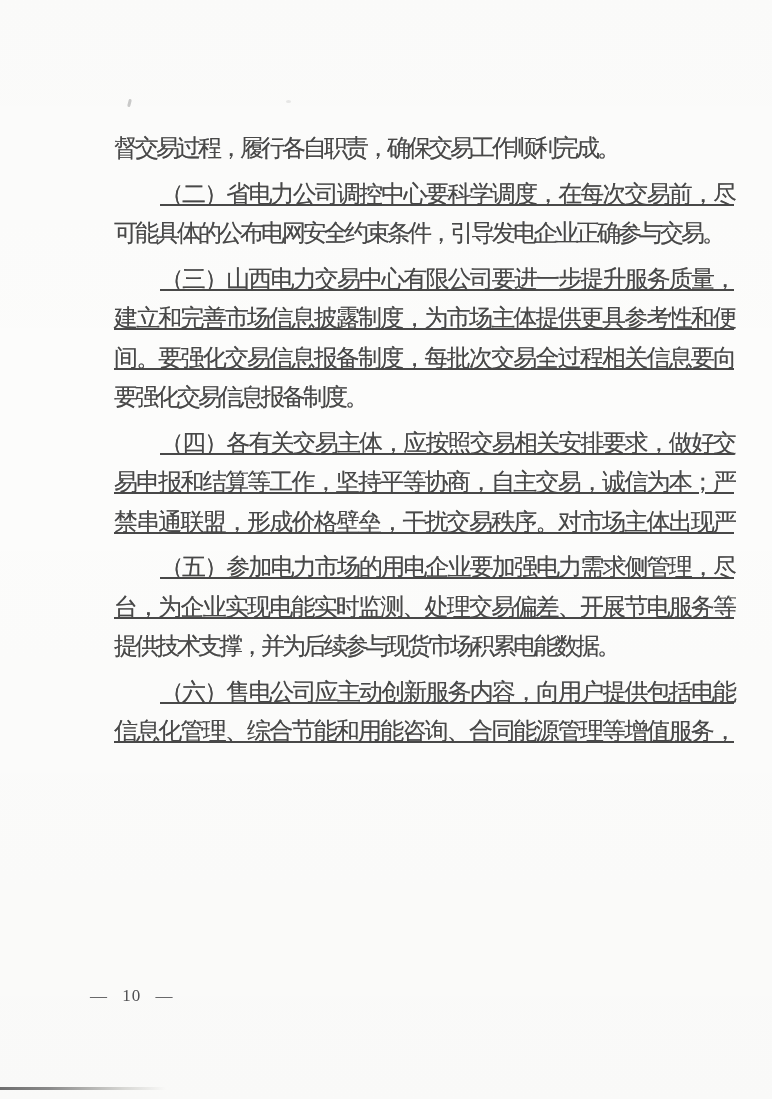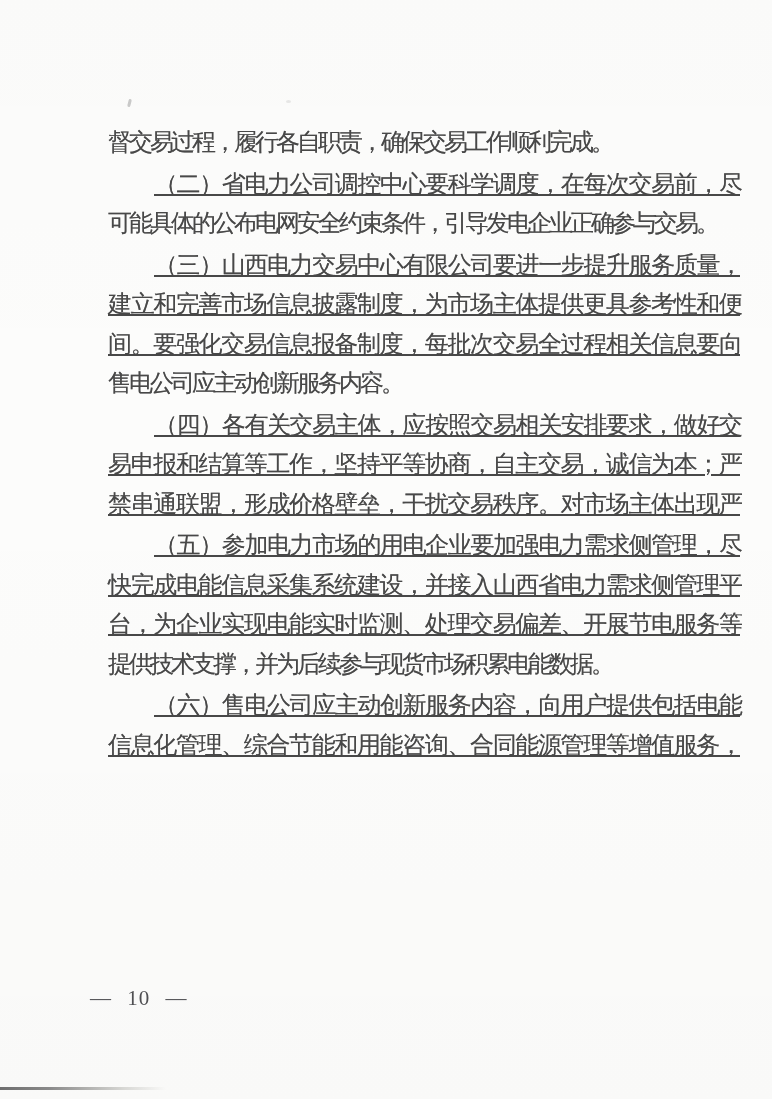--- a/index.html
+++ b/index.html
@@ -26,40 +26,40 @@
   .text-block {
     position: absolute;
     left: 108px;
     top: 123px;
     width: 632px;
     color: #484848;
     font-size: 24px;
     letter-spacing: -3px;
     line-height: 39.5px;
   }
-  .para { margin: 0; }
+  .para { margin: 6px; }
   .para + .para { margin-top: 2px; }
   .line {
     white-space: nowrap;
     text-align: justify;
     text-align-last: left;
     
     text-shadow: 0 0 0.4px rgba(70,70,70,0.55);
   }
   .line.fill {
     text-align-last: justify;
     white-space: normal;
     text-decoration: underline;
   }
   .line.indent { padding-left: 46px; }
   .page-footer {
     position: absolute;
     left: 90px;
     top: 986px;
-    font-size: 21px;
+    font-size: 17px;
     letter-spacing: 1px;
     word-spacing: 9px;
     color: #4f4f52;
   }
   .scan-artifact-line {
     position: absolute;
     left: 0;
     top: 1087px;
     width: 166px;
     height: 3px;
@@ -102,32 +102,31 @@
 
     <div class="para">
       <div class="line indent fill">（二）省电力公司调控中心要科学调度，在每次交易前，尽</div>
       <div class="line">可能具体的公布电网安全约束条件，引导发电企业正确参与交易。</div>
     </div>
 
     <div class="para">
       <div class="line indent fill">（三）山西电力交易中心有限公司要进一步提升服务质量，</div>
       <div class="line fill">建立和完善市场信息披露制度，为市场主体提供更具参考性和便</div>
       <div class="line fill">间。要强化交易信息报备制度，每批次交易全过程相关信息要向</div>
-      <div class="line">售电公司应主动创新服务内容。</div>
+      <div class="line">要强化交易信息报备制度。</div>
     </div>
 
     <div class="para">
       <div class="line indent fill">（四）各有关交易主体，应按照交易相关安排要求，做好交</div>
       <div class="line fill">易申报和结算等工作，坚持平等协商，自主交易，诚信为本；严</div>
       <div class="line fill">禁串通联盟，形成价格壁垒，干扰交易秩序。对市场主体出现严</div>
     </div>
 
     <div class="para">
       <div class="line indent fill">（五）参加电力市场的用电企业要加强电力需求侧管理，尽</div>
-      <div class="line fill">快完成电能信息采集系统建设，并接入山西省电力需求侧管理平</div>
       <div class="line fill">台，为企业实现电能实时监测、处理交易偏差、开展节电服务等</div>
       <div class="line">提供技术支撑，并为后续参与现货市场积累电能数据。</div>
     </div>
 
     <div class="para">
       <div class="line indent fill">（六）售电公司应主动创新服务内容，向用户提供包括电能</div>
       <div class="line fill">信息化管理、综合节能和用能咨询、合同能源管理等增值服务，</div>
     </div>
 
 

